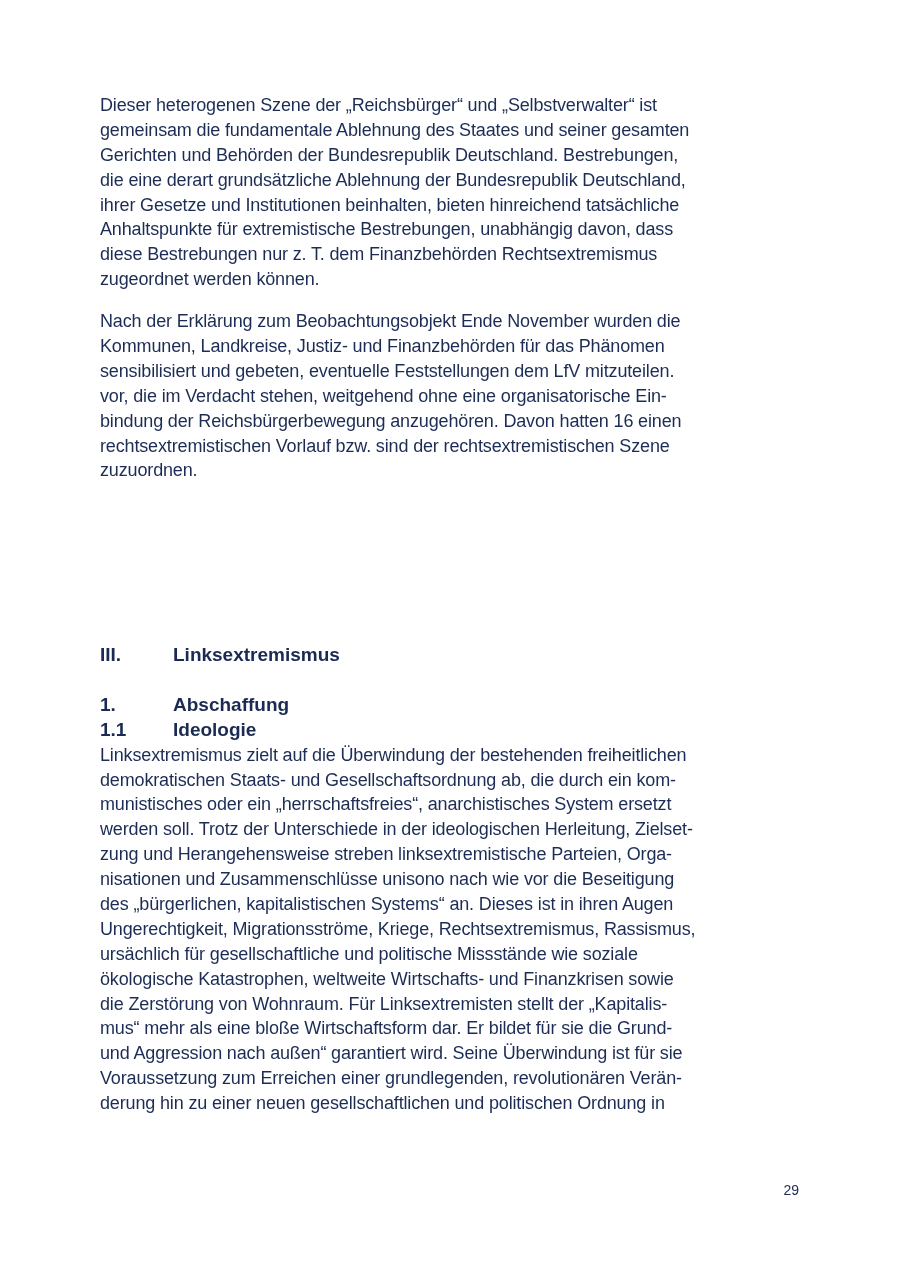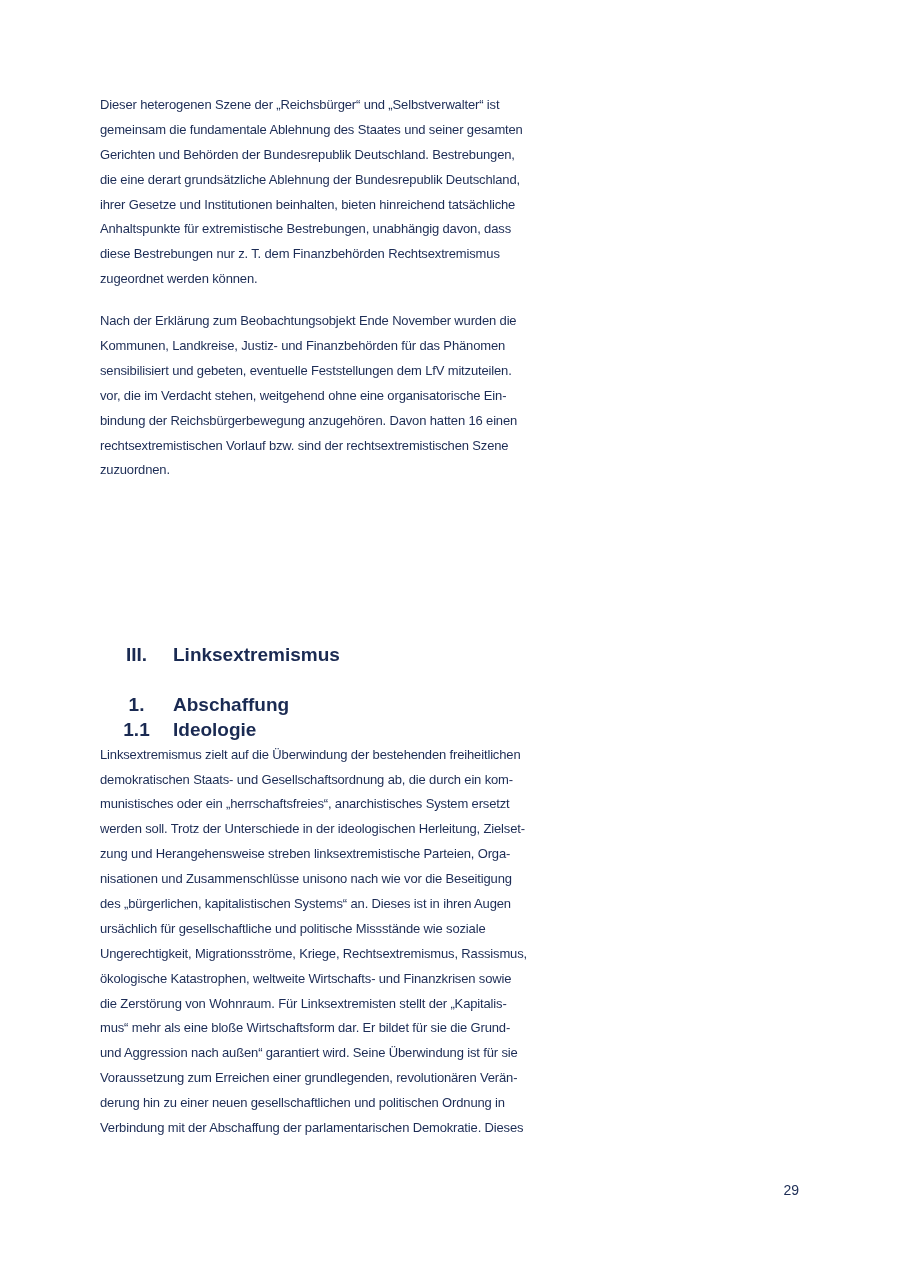--- a/index.html
+++ b/index.html
@@ -15,21 +15,21 @@
       font-family: "Liberation Sans", sans-serif;
       color: #1c2c55;
     }
     .page {
       position: absolute;
       left: 100px;
       top: 93px;
       width: 700px;
     }
     .line {
-      font-size: 13px;
+      font-size: 18px;
       line-height: 24.9px;
       white-space: nowrap;
       letter-spacing: -0.15px;
       height: 24.9px;
     }
     .para {
       margin: 0;
     }
     .para + .para {
       margin-top: 17px;
@@ -37,21 +37,20 @@
     .heading-row {
       display: flex;
       font-weight: bold;
       font-size: 19px;
       line-height: 24.9px;
       height: 24.9px;
       color: #1a2a52;
     }
     .heading-num {
       width: 73px;
-      text-align: center;
     }
     .section-main {
       position: absolute;
       left: 100px;
       top: 643px;
       width: 700px;
     }
     .sub-block {
       margin-top: 25px;
     }
@@ -106,26 +105,25 @@
     </div>
 
     <p class="para">
       <span class="line" style="display:block">Linksextremismus zielt auf die Überwindung der bestehenden freiheitlichen</span>
       <span class="line" style="display:block">demokratischen Staats- und Gesellschaftsordnung ab, die durch ein kom-</span>
       <span class="line" style="display:block">munistisches oder ein „herrschaftsfreies“, anarchistisches System ersetzt</span>
       <span class="line" style="display:block">werden soll. Trotz der Unterschiede in der ideologischen Herleitung, Zielset-</span>
       <span class="line" style="display:block">zung und Herangehensweise streben linksextremistische Parteien, Orga-</span>
       <span class="line" style="display:block">nisationen und Zusammenschlüsse unisono nach wie vor die Beseitigung</span>
       <span class="line" style="display:block">des „bürgerlichen, kapitalistischen Systems“ an. Dieses ist in ihren Augen</span>
+      <span class="line" style="display:block">Ungerechtigkeit, Migrationsströme, Kriege, Rechtsextremismus, Rassismus,</span>
       <span class="line" style="display:block">ursächlich für gesellschaftliche und politische Missstände wie soziale</span>
-      <span class="line" style="display:block">Ungerechtigkeit, Migrationsströme, Kriege, Rechtsextremismus, Rassismus,</span>
       <span class="line" style="display:block">ökologische Katastrophen, weltweite Wirtschafts- und Finanzkrisen sowie</span>
       <span class="line" style="display:block">die Zerstörung von Wohnraum. Für Linksextremisten stellt der „Kapitalis-</span>
       <span class="line" style="display:block">mus“ mehr als eine bloße Wirtschaftsform dar. Er bildet für sie die Grund-</span>
       <span class="line" style="display:block">und Aggression nach außen“ garantiert wird. Seine Überwindung ist für sie</span>
       <span class="line" style="display:block">Voraussetzung zum Erreichen einer grundlegenden, revolutionären Verän-</span>
       <span class="line" style="display:block">derung hin zu einer neuen gesellschaftlichen und politischen Ordnung in</span>
-      <span class="line" style="display:block">Verbindung mit der Abschaffung der parlamentarischen Demokratie. Dieses</span>
     </p>
   </div>
 </div>
 
 <div class="page-number">29</div>
 
 </body></html>

